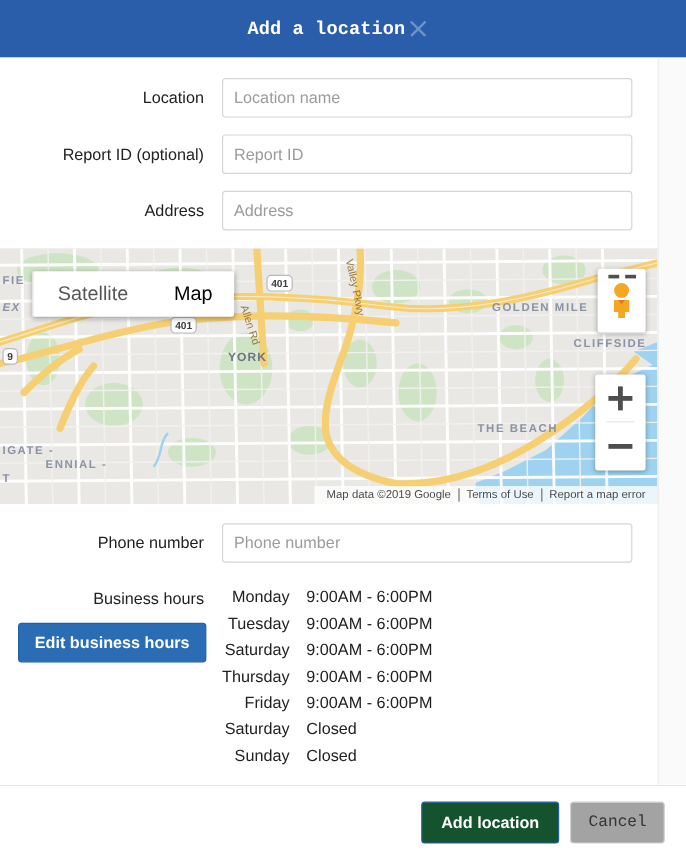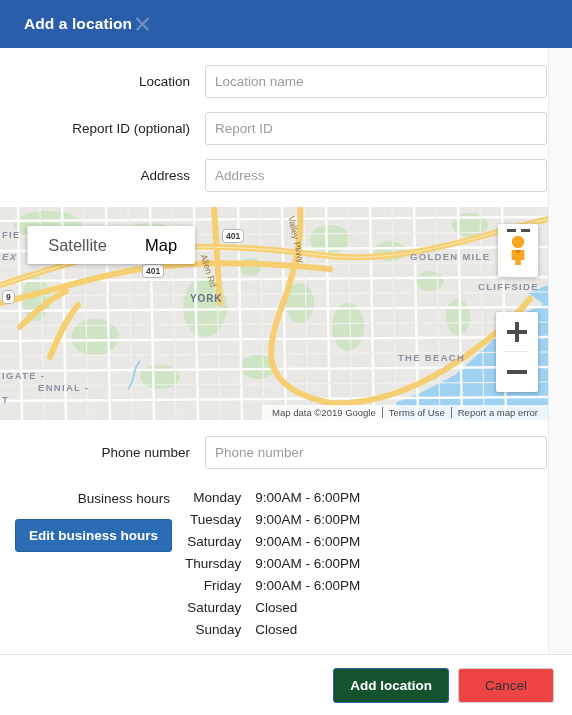--- a/index.html
+++ b/index.html
@@ -20,23 +20,24 @@
     flex-direction: column;
   }
 
   
   .header {
     height: 48px;
     min-height: 48px;
     background: #2a5eab;
     display: flex;
     align-items: center;
-    justify-content: flex-start;
-    padding: 0 14px 0 24px;
-    position: relative;
+    justify-content: center;
+    padding: 0 14px 0 8px;
+    position: relative;
+    font-family: Liberation Mono, monospace;
   }
   .header-title {
     color: #ffffff;
     font-size: 15.5px;
     font-weight: bold;
     letter-spacing: 0.1px;
   }
   .close-btn {
     width: 22px; height: 22px;
     position: relative;
@@ -84,21 +85,20 @@
     background: #d3d3d3;
     border-radius: 7px;
   }
 
   
   .form-row {
     display: flex;
     align-items: center;
     padding: 0 0 0 0;
     margin-top: 14px;
-    margin-left: 20px;
   }
   .form-row:first-child { margin-top: 17px; }
   .label {
     width: 185px;
     text-align: right;
     padding-right: 15px;
     font-size: 13.5px;
     color: #222;
   }
   .input {
@@ -312,28 +312,28 @@
     border: 1px solid #24619f;
     color: #fff;
     font-weight: bold;
     font-size: 13.5px;
     padding: 9px 16px;
     border-radius: 3px;
     cursor: pointer;
     font-family: "Liberation Sans", sans-serif;
   }
   .btn-secondary {
-    background: #ef4444;
+    background: #a3a3a3;
     border: 1px solid #cfcfcf;
     color: #333;
     font-size: 13.5px;
-    padding: 9px 26px;
+    padding: 9px 14px;
     border-radius: 3px;
     cursor: pointer;
-    font-family: Liberation Sans, sans-serif;
+    font-family: Liberation Mono, monospace;
   }
 </style>
 </head>
 <body>
 
 <div class="dialog">
 
   <div class="header">
     <div class="header-title">Add a location</div>
     <div class="close-btn"></div>

